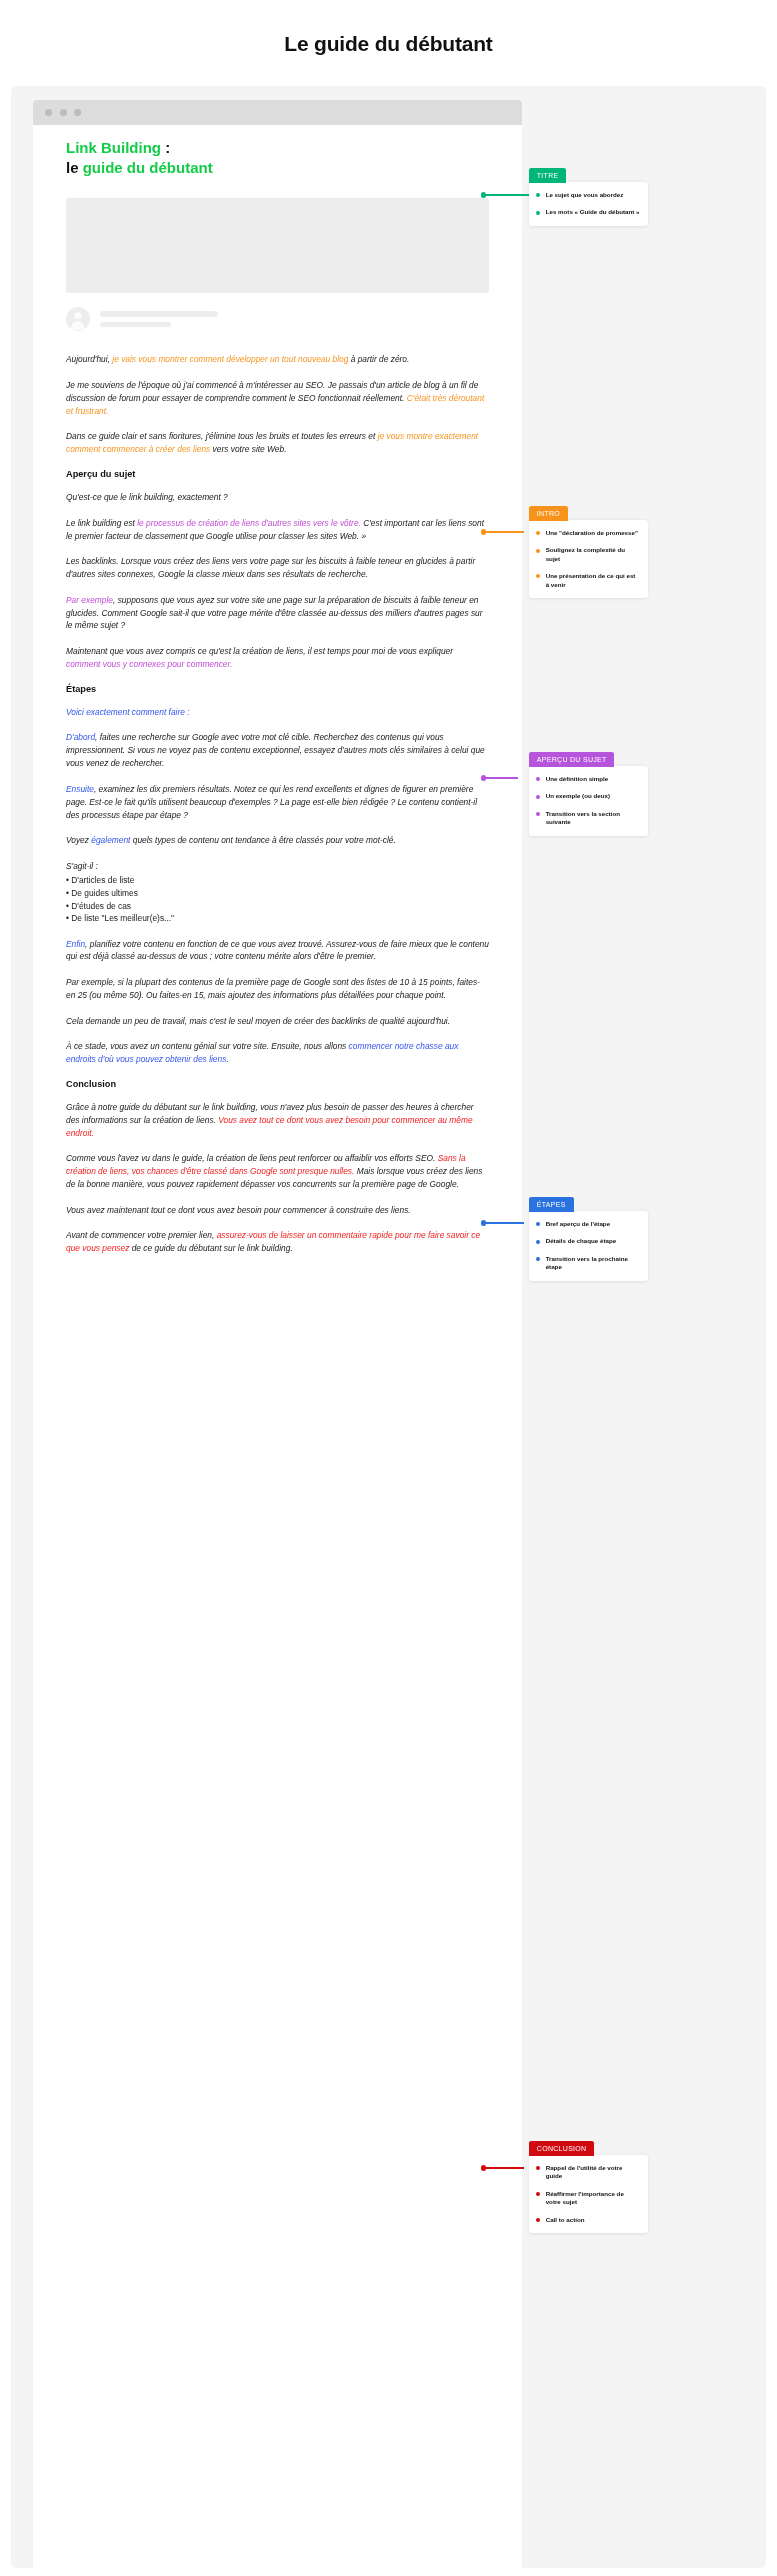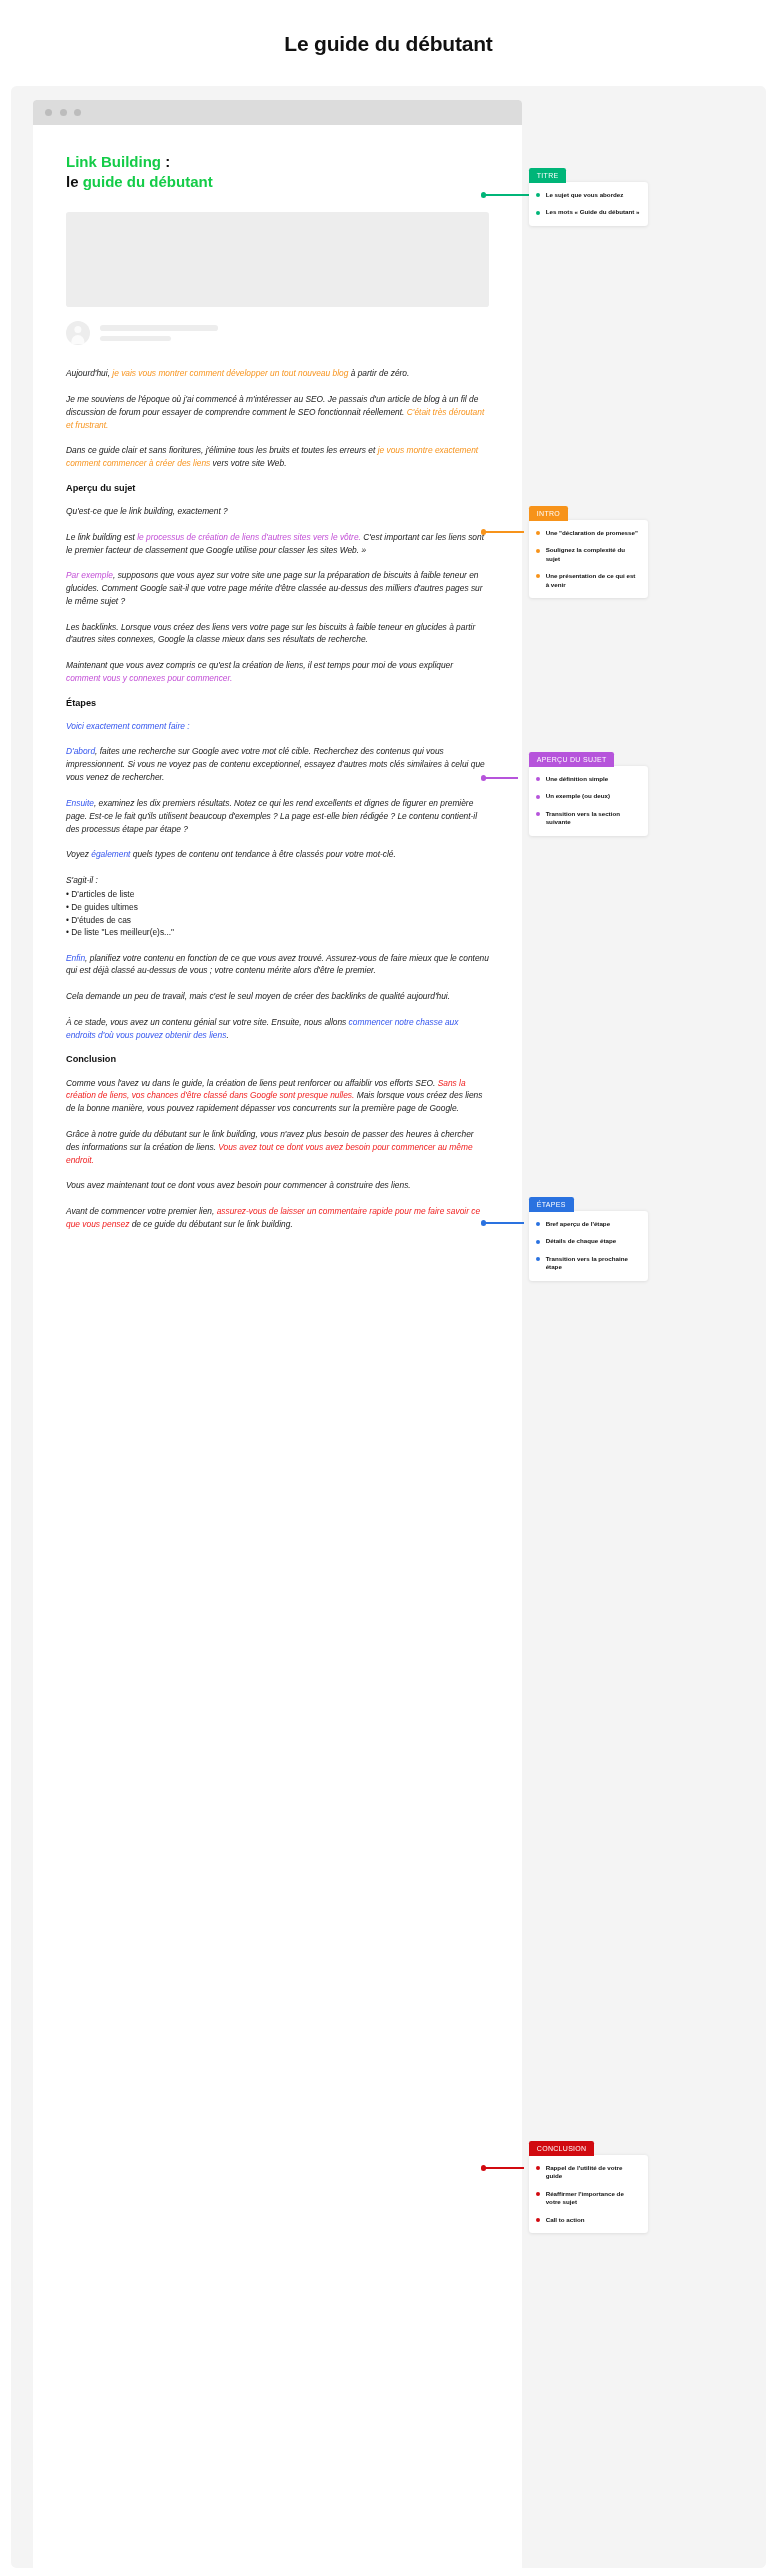--- a/index.html
+++ b/index.html
@@ -59,21 +59,21 @@
     padding-left: 12.2px;
     gap: 7.2px;
     border-radius: 3.3px 3.3px 0 0;
   }
   .dot {
     width: 7.2px; height: 7.2px; border-radius: 50%;
     background: #bcbcbc;
   }
 
   .page-body {
-    padding: 27px 33px 33px 33px;
+    padding: 13px 33px 33px 33px;
     background: #ffffff;
   }
 
   
   .headline {
     font-size: 15px;
     line-height: 1.35;
     font-weight: bold;
     margin-bottom: 19px;
   }
@@ -269,22 +269,22 @@
         <div>
             <p><span>Aujourd'hui, </span><span class="c-orange">je vais vous montrer comment développer un tout nouveau blog</span><span> à partir de zéro.</span></p>
             <p><span>Je me souviens de l'époque où j'ai commencé à m'intéresser au SEO. Je passais d'un article de blog à un fil de discussion de forum pour essayer de comprendre comment le SEO fonctionnait réellement. </span><span class="c-orange">C'était très déroutant et frustrant.</span></p>
             <p><span>Dans ce guide clair et sans fioritures, j'élimine tous les bruits et toutes les erreurs et </span><span class="c-orange">je vous montre exactement comment commencer à créer des liens</span><span> vers votre site Web.</span></p>
           </div>
 
         <h3>Aperçu du sujet</h3>
         <div>
             <p><span>Qu'est-ce que le link building, exactement ?</span></p>
             <p><span>Le link building est </span><span class="c-purple">le processus de création de liens d'autres sites vers le vôtre.</span><span> C'est important car les liens sont le premier facteur de classement que Google utilise pour classer les sites Web. »</span></p>
+            <p><span>Les backlinks. Lorsque vous créez des liens vers votre page sur les biscuits à faible teneur en glucides à partir d'autres sites connexes, Google la classe mieux dans ses résultats de recherche.</span></p>
             <p><span class="c-purple">Par exemple</span><span>, supposons que vous ayez sur votre site une page sur la préparation de biscuits à faible teneur en glucides. Comment Google sait-il que votre page mérite d'être classée au-dessus des milliers d'autres pages sur le même sujet ?</span></p>
-            <p><span>Les backlinks. Lorsque vous créez des liens vers votre page sur les biscuits à faible teneur en glucides à partir d'autres sites connexes, Google la classe mieux dans ses résultats de recherche.</span></p>
             <p><span>Maintenant que vous avez compris ce qu'est la création de liens, il est temps pour moi de vous expliquer </span><span class="c-purple">comment vous y connexes pour commencer.</span></p>
           </div>
 
         <h3>Étapes</h3>
         <div>
             <p><span class="c-blue">Voici exactement comment faire :</span></p>
             <p><span class="c-blue">D'abord</span><span>, faites une recherche sur Google avec votre mot clé cible. Recherchez des contenus qui vous impressionnent. Si vous ne voyez pas de contenu exceptionnel, essayez d'autres mots clés similaires à celui que vous venez de rechercher.</span></p>
             <p><span class="c-blue">Ensuite</span><span>, examinez les dix premiers résultats. Notez ce qui les rend excellents et dignes de figurer en première page. Est-ce le fait qu'ils utilisent beaucoup d'exemples ? La page est-elle bien rédigée ? Le contenu contient-il des processus étape par étape ?</span></p>
             <p><span>Voyez </span><span class="c-blue">également</span><span> quels types de contenu ont tendance à être classés pour votre mot-clé.</span></p>
           </div>
@@ -292,28 +292,29 @@
         <p class="nomargin">S'agit-il :</p>
         <ul class="plain">
             <li>D'articles de liste</li>
             <li>De guides ultimes</li>
             <li>D'études de cas</li>
             <li>De liste "Les meilleur(e)s..."</li>
           </ul>
 
         <div>
             <p><span class="c-blue">Enfin</span><span>, planifiez votre contenu en fonction de ce que vous avez trouvé. Assurez-vous de faire mieux que le contenu qui est déjà classé au-dessus de vous ; votre contenu mérite alors d'être le premier.</span></p>
+            <p><span>Par exemple, si la plupart des contenus de la première page de Google sont des listes de 10 à 15 points, faites-en 25 (ou même 50). Ou faites-en 15, mais ajoutez des informations plus détaillées pour chaque point.</span></p>
             <p><span>Cela demande un peu de travail, mais c'est le seul moyen de créer des backlinks de qualité aujourd'hui.</span></p>
             <p><span>À ce stade, vous avez un contenu génial sur votre site. Ensuite, nous allons </span><span class="c-blue">commencer notre chasse aux endroits d'où vous pouvez obtenir des liens</span><span>.</span></p>
           </div>
 
         <h3>Conclusion</h3>
         <div>
+            <p><span>Grâce à notre guide du débutant sur le link building, vous n'avez plus besoin de passer des heures à chercher des informations sur la création de liens. </span><span class="c-red">Vous avez tout ce dont vous avez besoin pour commencer au même endroit.</span></p>
             <p><span>Comme vous l'avez vu dans le guide, la création de liens peut renforcer ou affaiblir vos efforts SEO. </span><span class="c-red">Sans la création de liens, vos chances d'être classé dans Google sont presque nulles.</span><span> Mais lorsque vous créez des liens de la bonne manière, vous pouvez rapidement dépasser vos concurrents sur la première page de Google.</span></p>
-            <p><span>Grâce à notre guide du débutant sur le link building, vous n'avez plus besoin de passer des heures à chercher des informations sur la création de liens. </span><span class="c-red">Vous avez tout ce dont vous avez besoin pour commencer au même endroit.</span></p>
             <p><span>Vous avez maintenant tout ce dont vous avez besoin pour commencer à construire des liens.</span></p>
             <p><span>Avant de commencer votre premier lien, </span><span class="c-red">assurez-vous de laisser un commentaire rapide pour me faire savoir ce que vous pensez</span><span> de ce guide du débutant sur le link building.</span></p>
           </div>
       </div>
     </div>
   </div>
 
   <div class="connector k-titre" style="left:472px; top:108px;  width:46px;">
       <span class="cdot"></span>
     </div>

